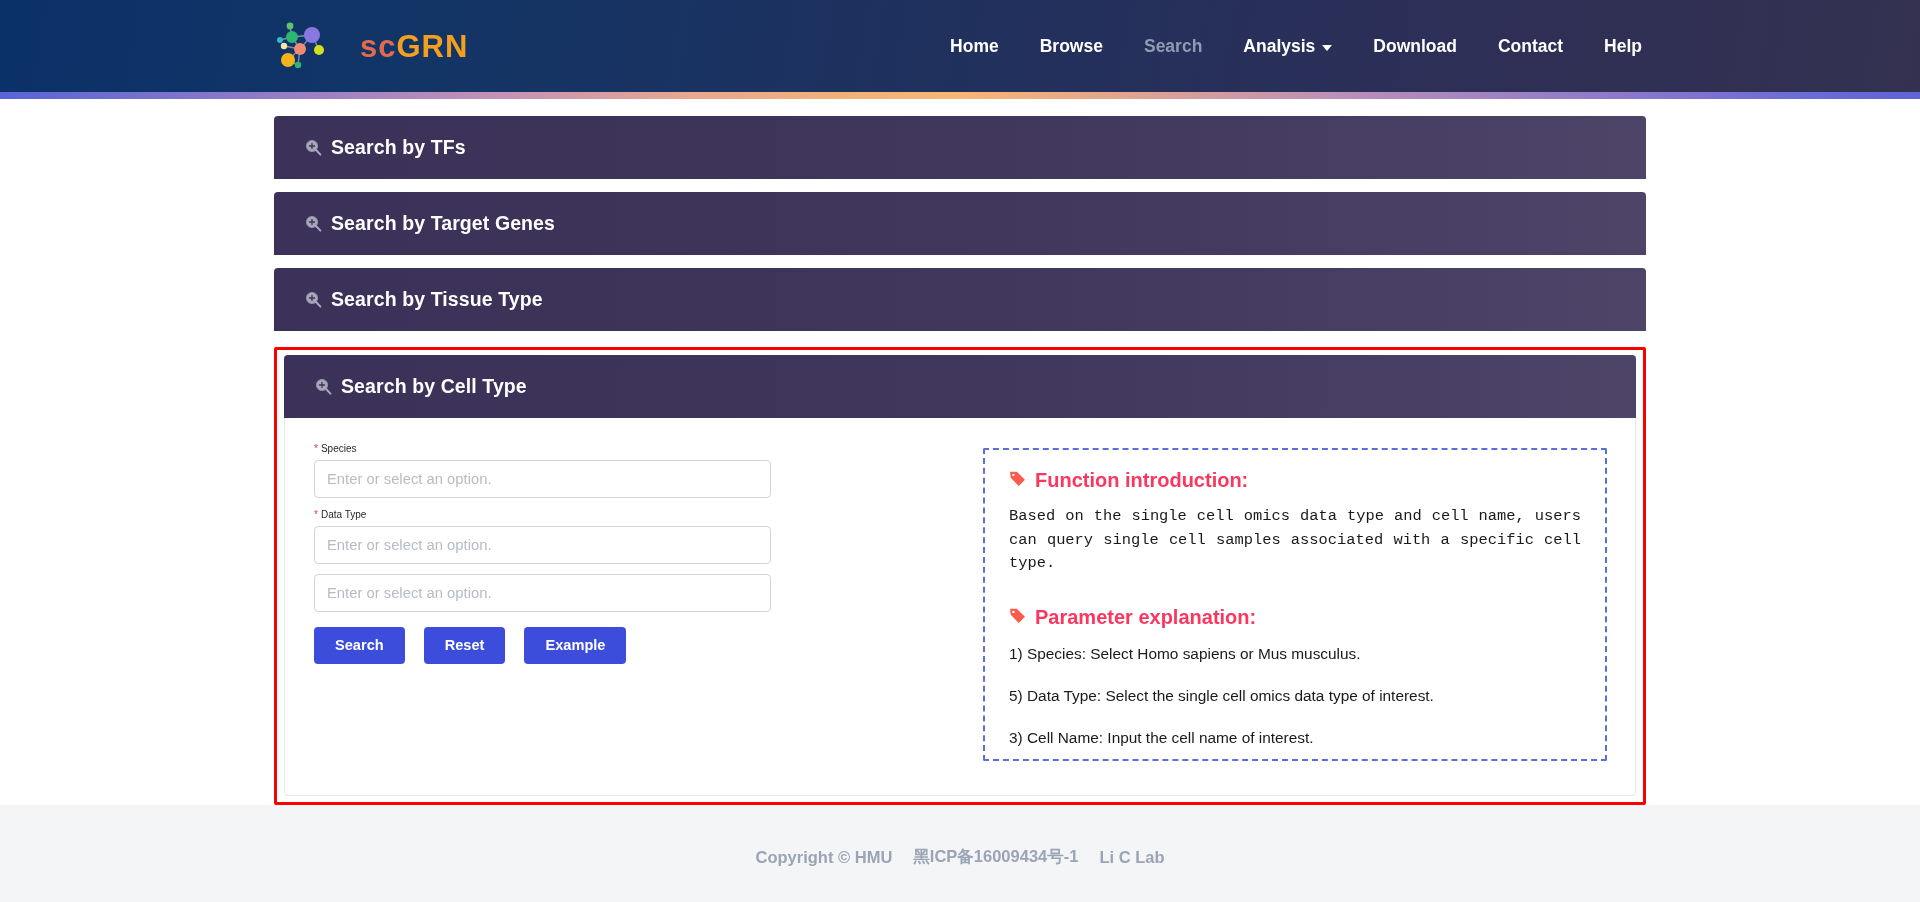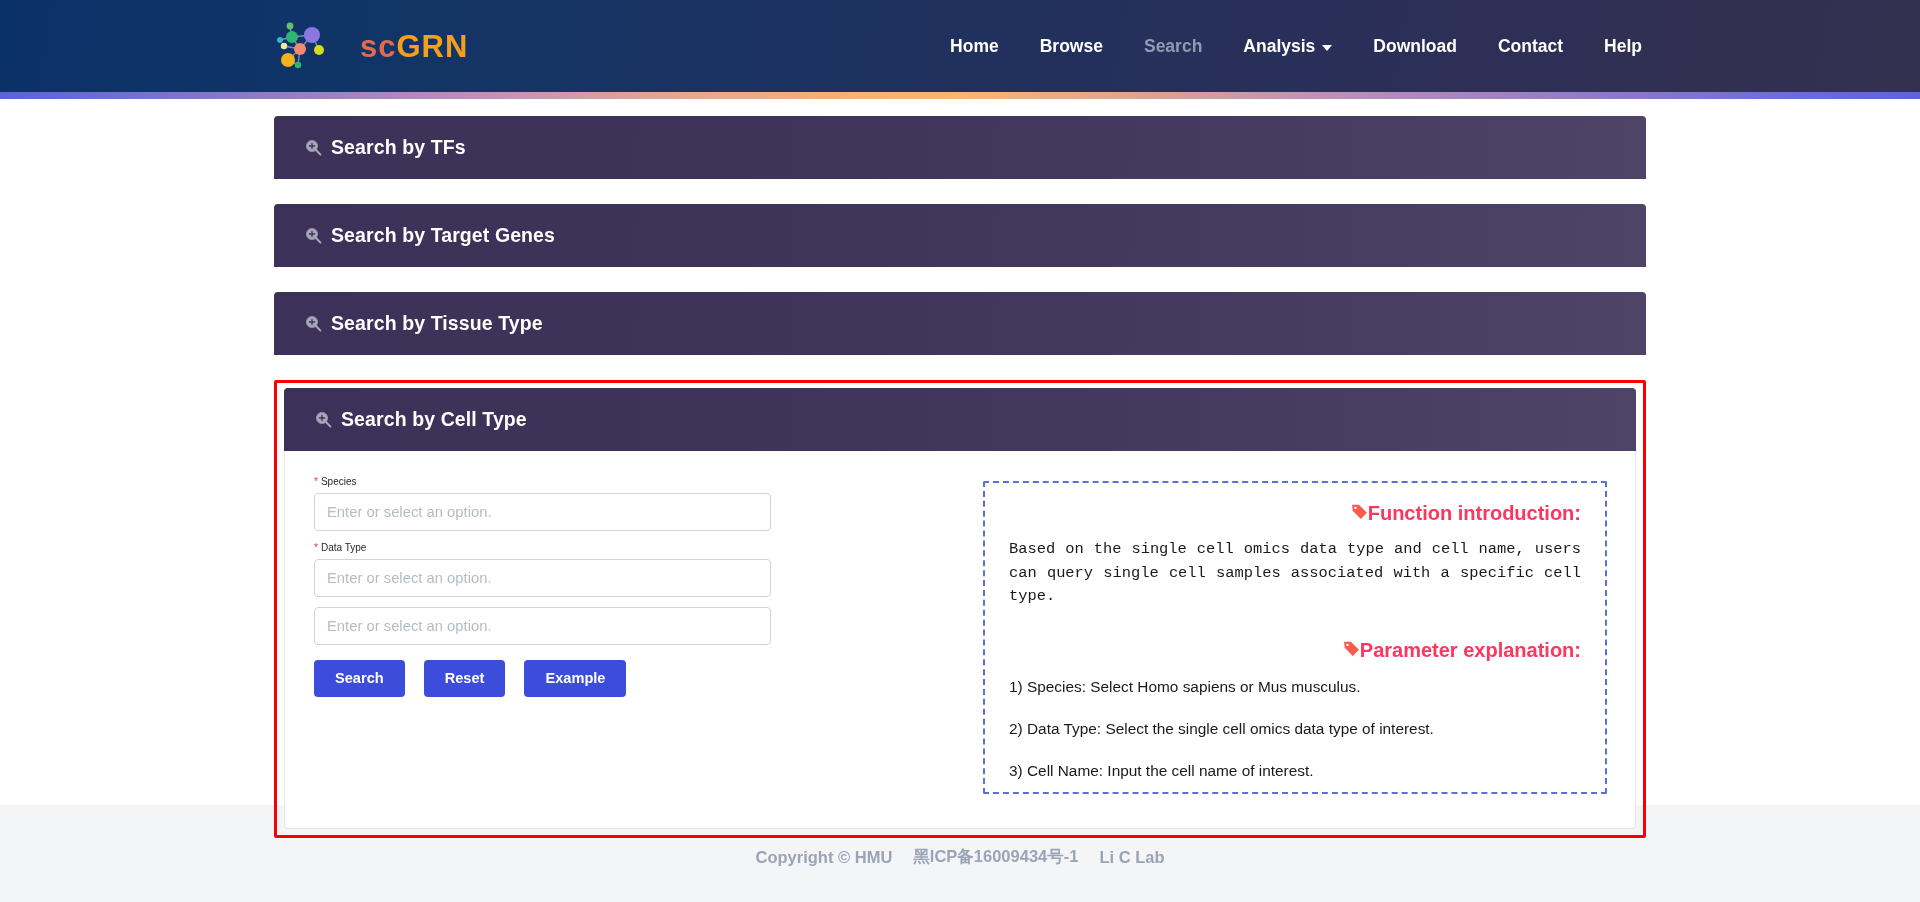--- a/index.html
+++ b/index.html
@@ -79,21 +79,21 @@
     background: #ffffff;
     padding-top: 17px;
     height: 706px;
     position: relative;
   }
   .container {
     width: 1372px;
     margin: 0 auto;
   }
 
-  .accordion-item { margin-bottom: 25px; }
+  .accordion-item { margin-bottom: 13px; }
 
   .panel-head {
     height: 63px;
     background: linear-gradient(92deg, #3c3158 0%, #3e3459 35%, #453b60 70%, #4d4468 100%);
     border-radius: 4px 4px 0 0;
     display: flex;
     align-items: center;
     padding-left: 31px;
     cursor: pointer;
     user-select: none;
@@ -168,25 +168,25 @@
   .info-col { flex: 1; padding-top: 6px; }
   .info-box {
     border: 2px dashed #5b6fd8;
     border-radius: 2px;
     padding: 19px 24px 26px 24px;
     height: 313px;
   }
   .info-head {
     display: flex;
     align-items: center;
+    gap: 9px;
     color: #f9375f;
     font-size: 20px;
     font-weight: 700;
     margin-bottom: 13px;
-    justify-content: flex-end;
   }
   .info-head.second { margin-top: 30px; }
   .info-para {
     font-size: 15.4px;
     color: #1a1a1a;
     line-height: 1.54;
     text-align: justify;
     margin: 0;
     font-family: Liberation Mono, monospace;
   }
@@ -373,21 +373,21 @@
                   <span>
                     <svg width="17" height="17" viewBox="0 0 16 16" xmlns="http://www.w3.org/2000/svg">
                       <path d="M1 1.6h6.4L15 9.2l-5.8 5.8L1.6 7.4z" fill="#fb5b4a"></path>
                       <circle cx="4.2" cy="4.6" r="1.15" fill="#ffffff"></circle>
                     </svg>
                   </span>
                   <span>Parameter explanation:</span>
                 </div>
 
                 <p class="info-line">1) Species: Select Homo sapiens or Mus musculus.</p>
-                <p class="info-line">2) Data Type: Select the single cell omics data type of interest.</p>
+                <p class="info-line">5) Data Type: Select the single cell omics data type of interest.</p>
                 <p class="info-line">3) Cell Name: Input the cell name of interest.</p>
               </div>
             </div>
 
           </div>
         </div>
       </div>
     </div>
 
   </div>

